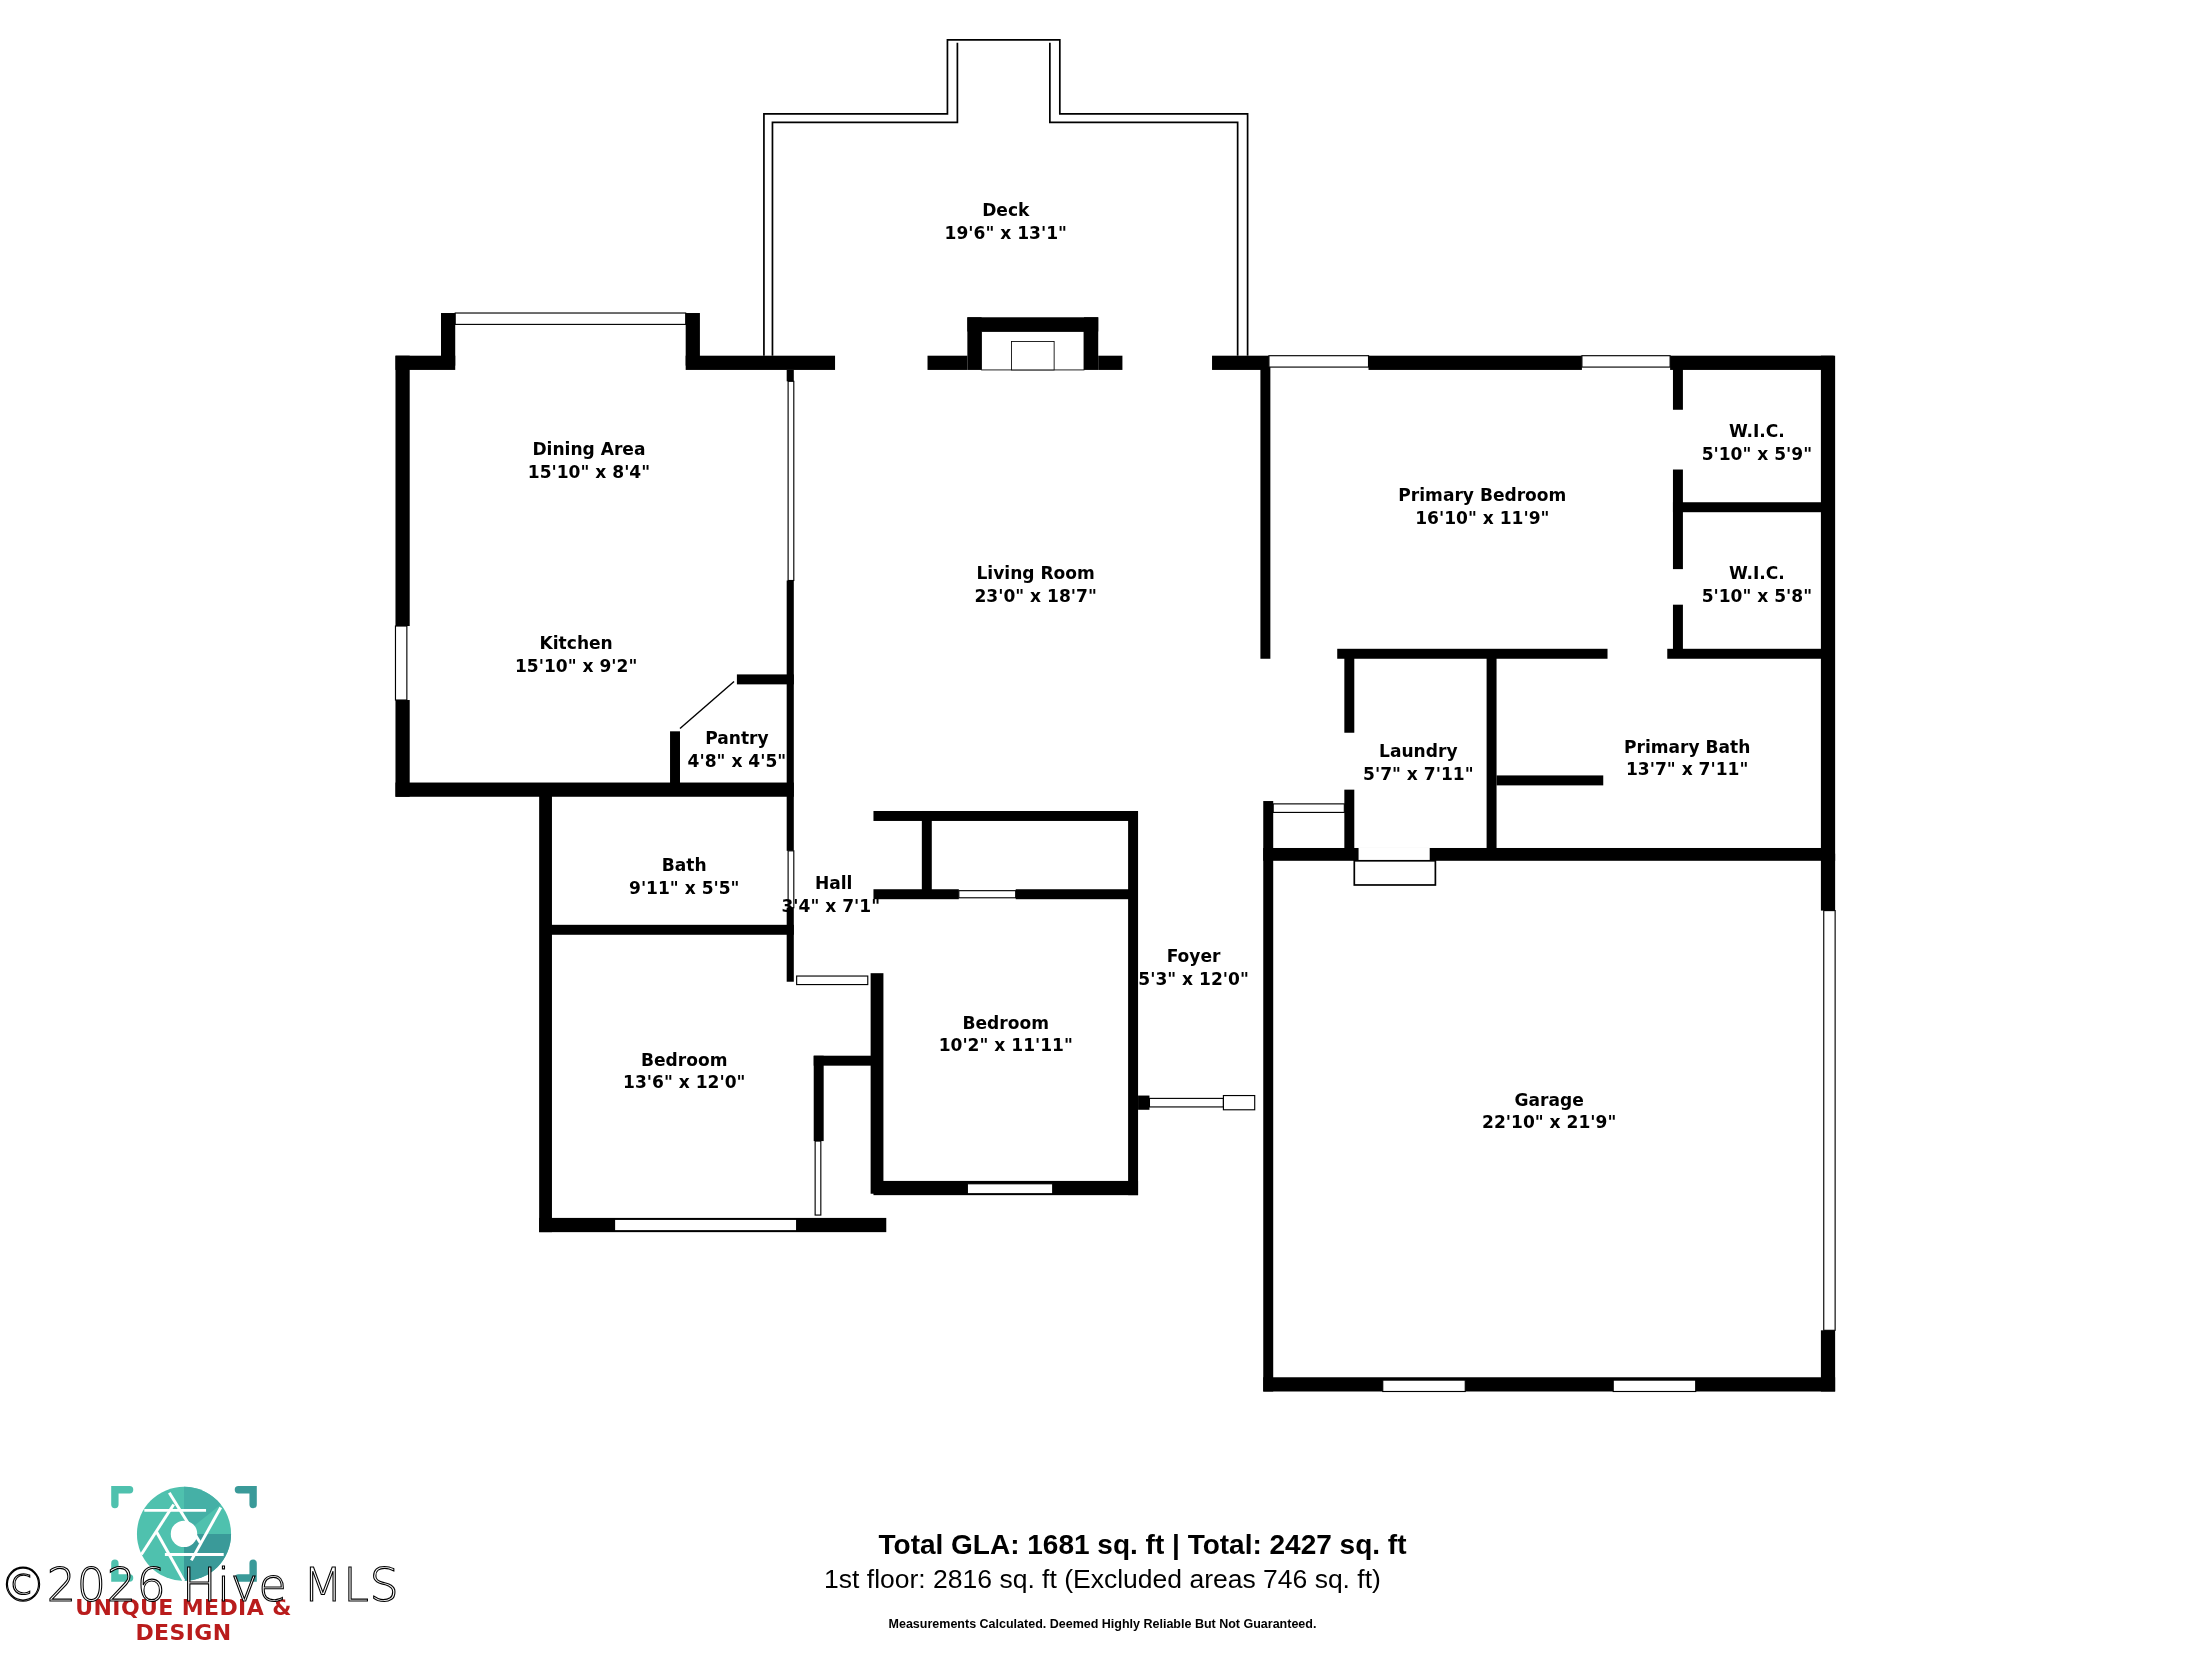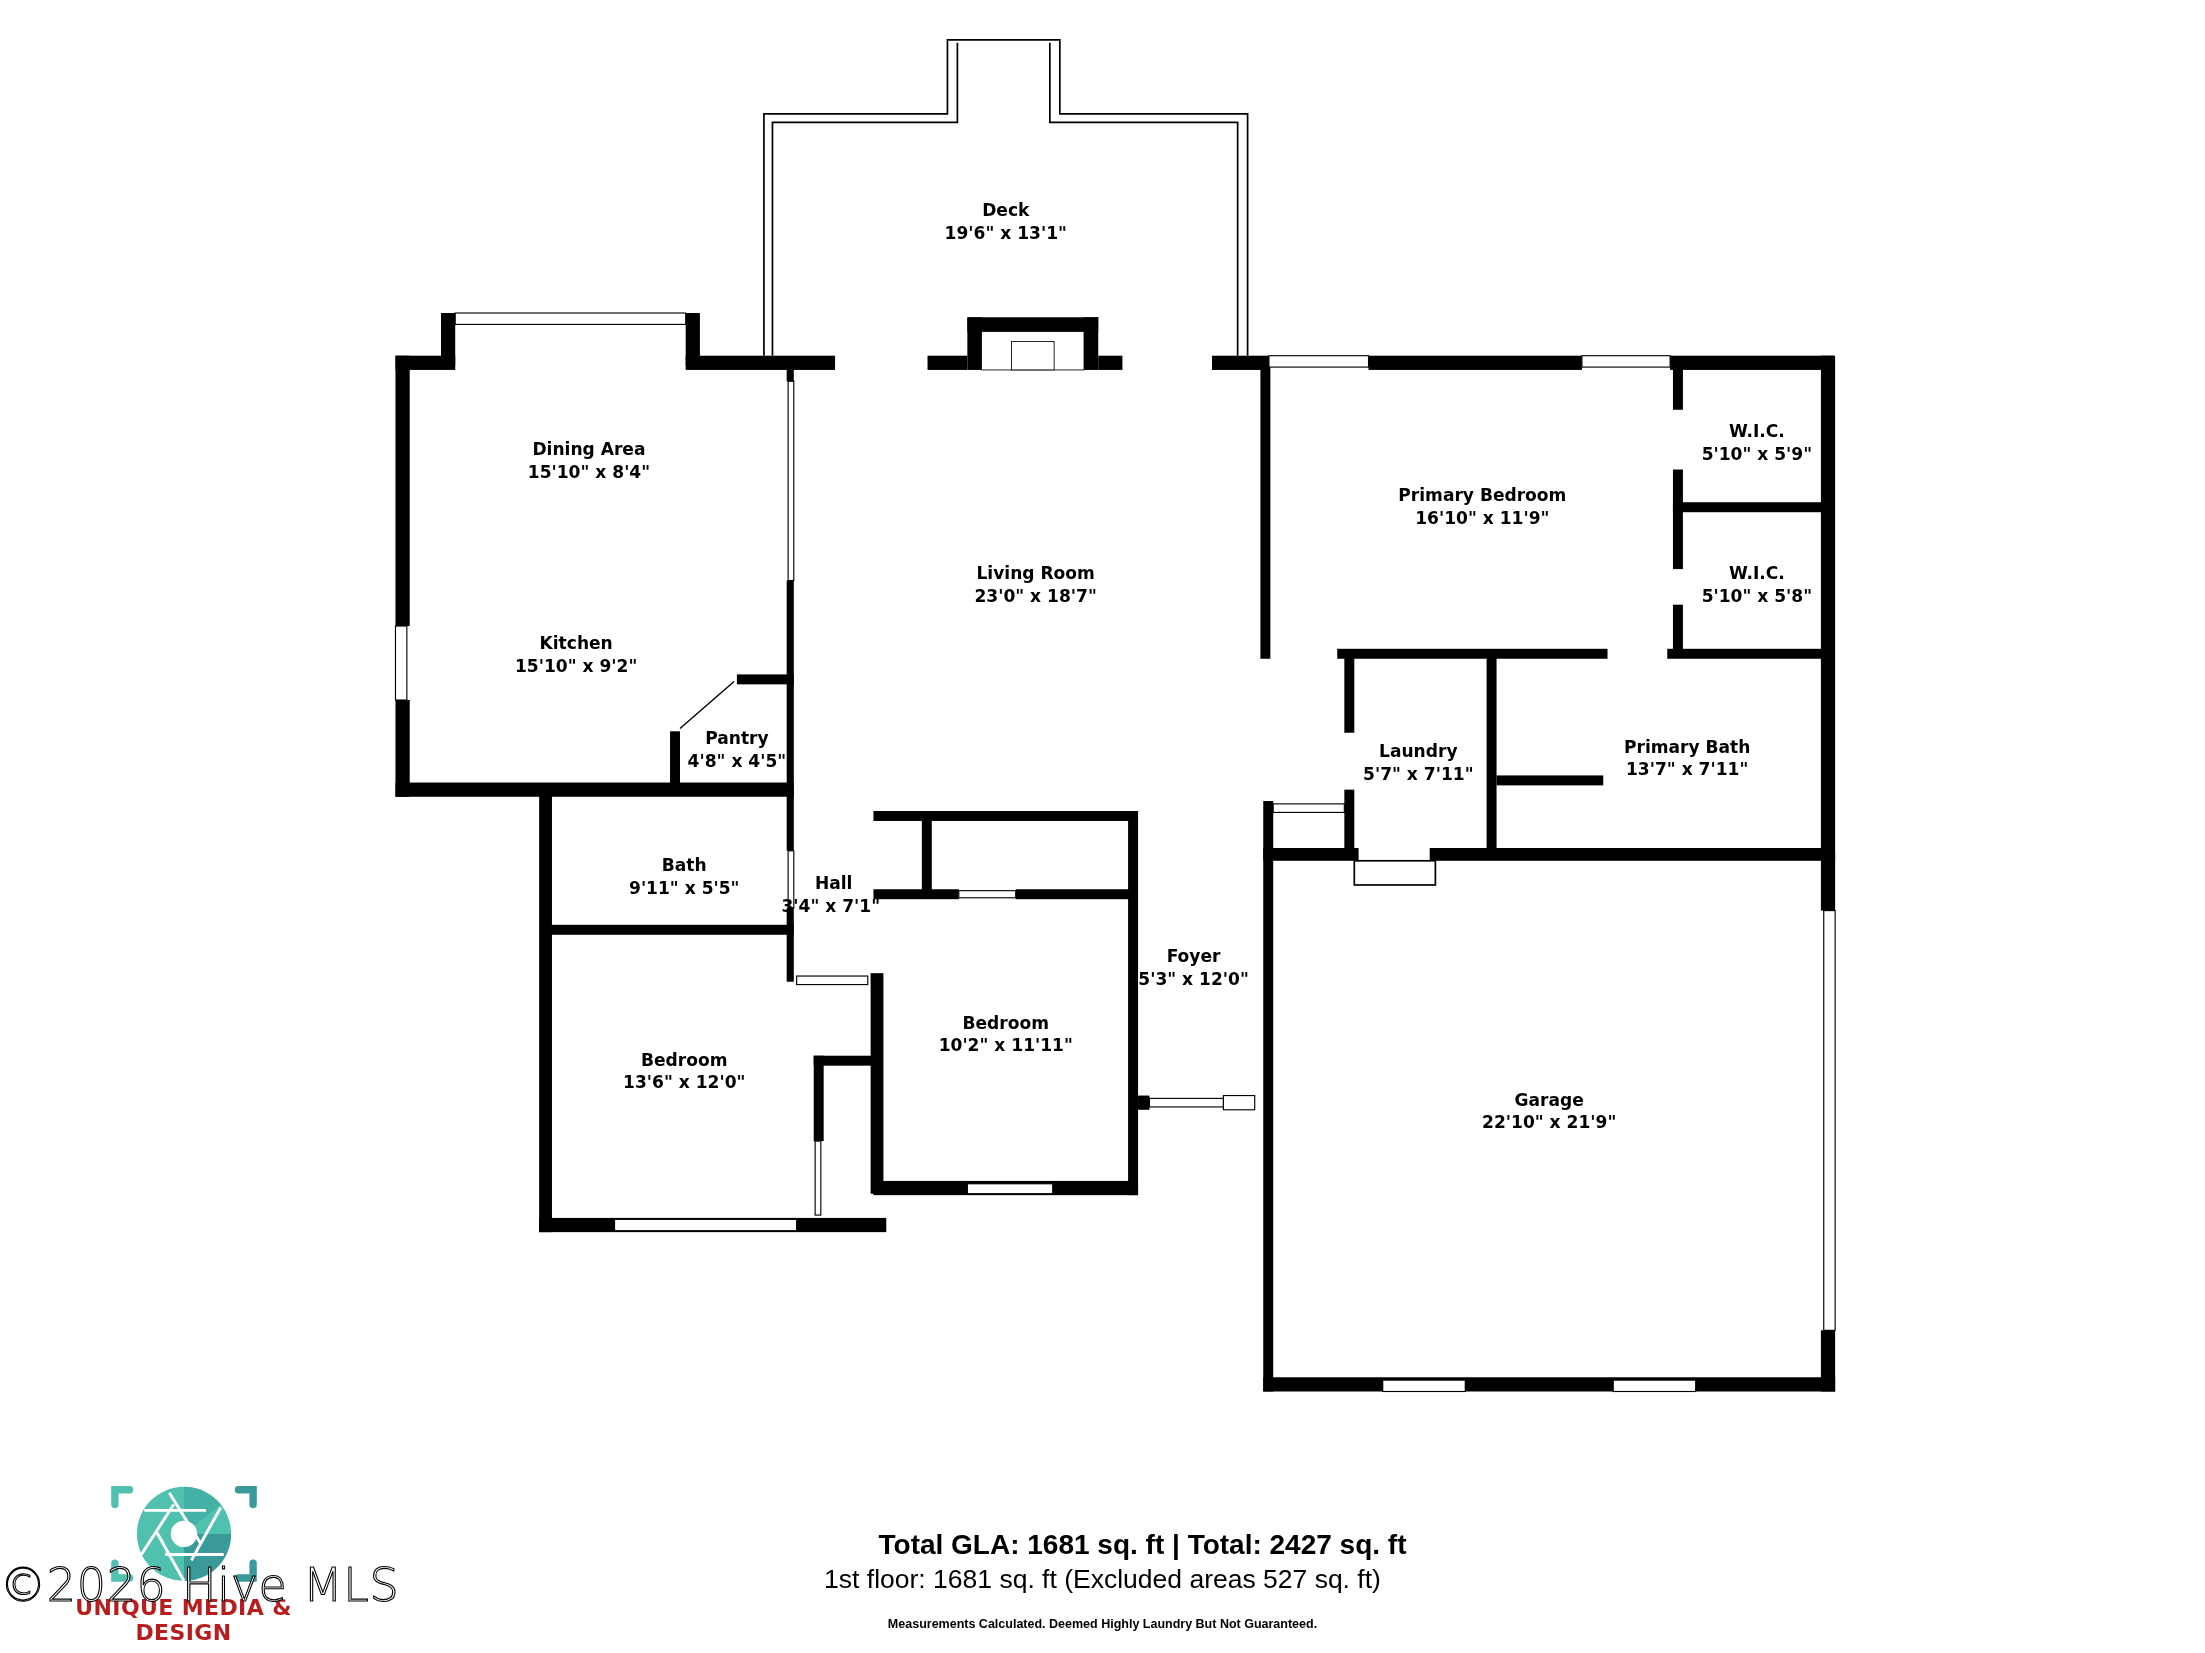--- a/index.html
+++ b/index.html
@@ -200,15 +200,15 @@
     <line x1="82" y1="52" x2="42" y2="52"></line>
     <line x1="55" y1="70" x2="36" y2="36"></line>
     <line x1="26" y1="52" x2="48" y2="18"></line>
     <line x1="28" y1="22" x2="70" y2="22"></line>
   </g>
 </svg>
 <div class="logo-text">UNIQUE MEDIA &amp; DESIGN</div>
 <div class="watermark">©2026 Hive MLS</div>
 
 <div class="footer-total">Total GLA: 1681 sq. ft | Total: 2427 sq. ft</div>
-<div class="footer-floor">1st floor: 1681 sq. ft (Excluded areas 527 sq. ft)</div>
-<div class="footer-note">Measurements Calculated. Deemed Highly Laundry But Not Guaranteed.</div>
+<div class="footer-floor">1st floor: 2816 sq. ft (Excluded areas 746 sq. ft)</div>
+<div class="footer-note">Measurements Calculated. Deemed Highly Reliable But Not Guaranteed.</div>
 
 
 </body></html>

